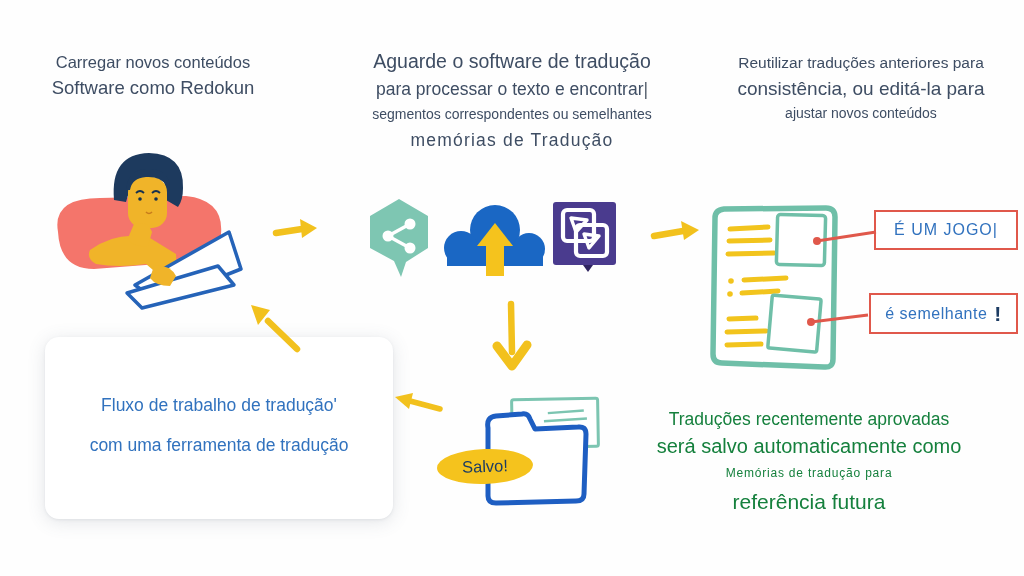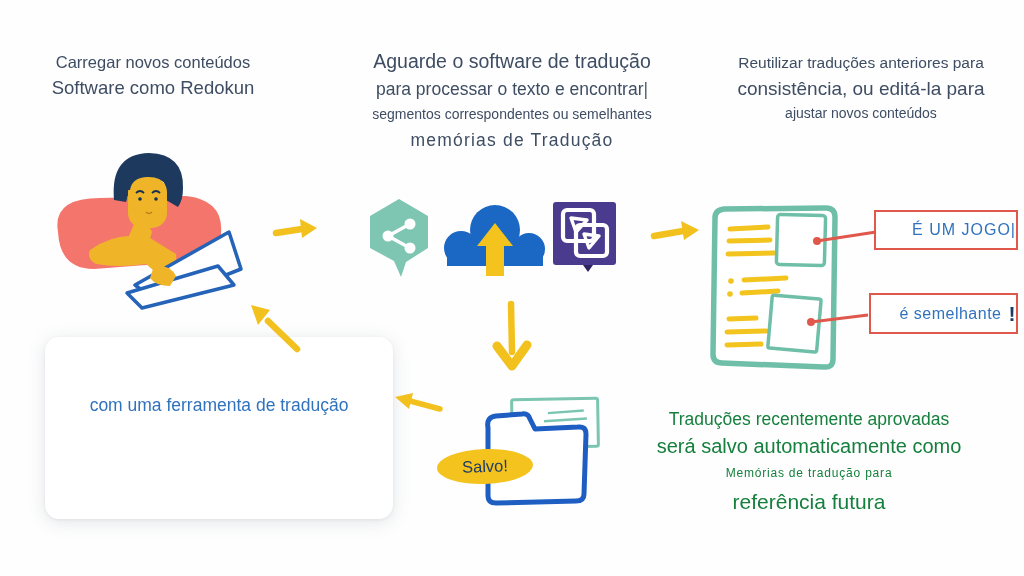--- a/index.html
+++ b/index.html
@@ -36,21 +36,21 @@
   .share-svg    { left: 364px; top: 196px; }
   .cloud-svg    { left: 437px; top: 198px; }
   .purple-svg   { left: 549px; top: 199px; }
   .doc-svg      { left: 704px; top: 198px; }
   .folder-svg   { left: 470px; top: 393px; }
 
   .match-box {
     position: absolute;
     background: #ffffff;
     border: 2.5px solid #E0584B;
-    display: flex; align-items: center; justify-content: flex-end;
+    display: flex; align-items: center; justify-content: center;
     color: #3172BE;
   }
   .match-box-1 { left: 874px; top: 210px; width: 144px; height: 40px; font-size: 16px; letter-spacing: 1px; }
   .match-box-2 { left: 869px; top: 293px; width: 149px; height: 41px; font-size: 16px; letter-spacing: 0.5px; }
   .excl { color: #1D3C63; font-weight: bold; font-size: 21px; margin-left: 7px; }
 
   .flow-card {
     position: absolute; left: 45px; top: 337px; width: 348px; height: 182px;
     background: #ffffff; border-radius: 14px;
     box-shadow: 0 3px 18px rgba(90,100,120,0.16), 0 1px 3px rgba(90,100,120,0.10);
@@ -186,20 +186,21 @@
 
   <div class="match-box match-box-1">
     <span>É UM JOGO|</span>
   </div>
   <div class="match-box match-box-2">
     <span>é semelhante</span>
     <span class="excl">!</span>
   </div>
 
   <div class="flow-card">
+    <div class="line">Fluxo de trabalho de tradução'</div>
     <div class="line">com uma ferramenta de tradução</div>
   </div>
 
   <div class="footer-block">
     <div class="f1">Traduções recentemente aprovadas</div>
     <div class="f2">será salvo automaticamente como</div>
     <div class="f3">Memórias de tradução para</div>
     <div class="f4">referência futura</div>
   </div>
 

